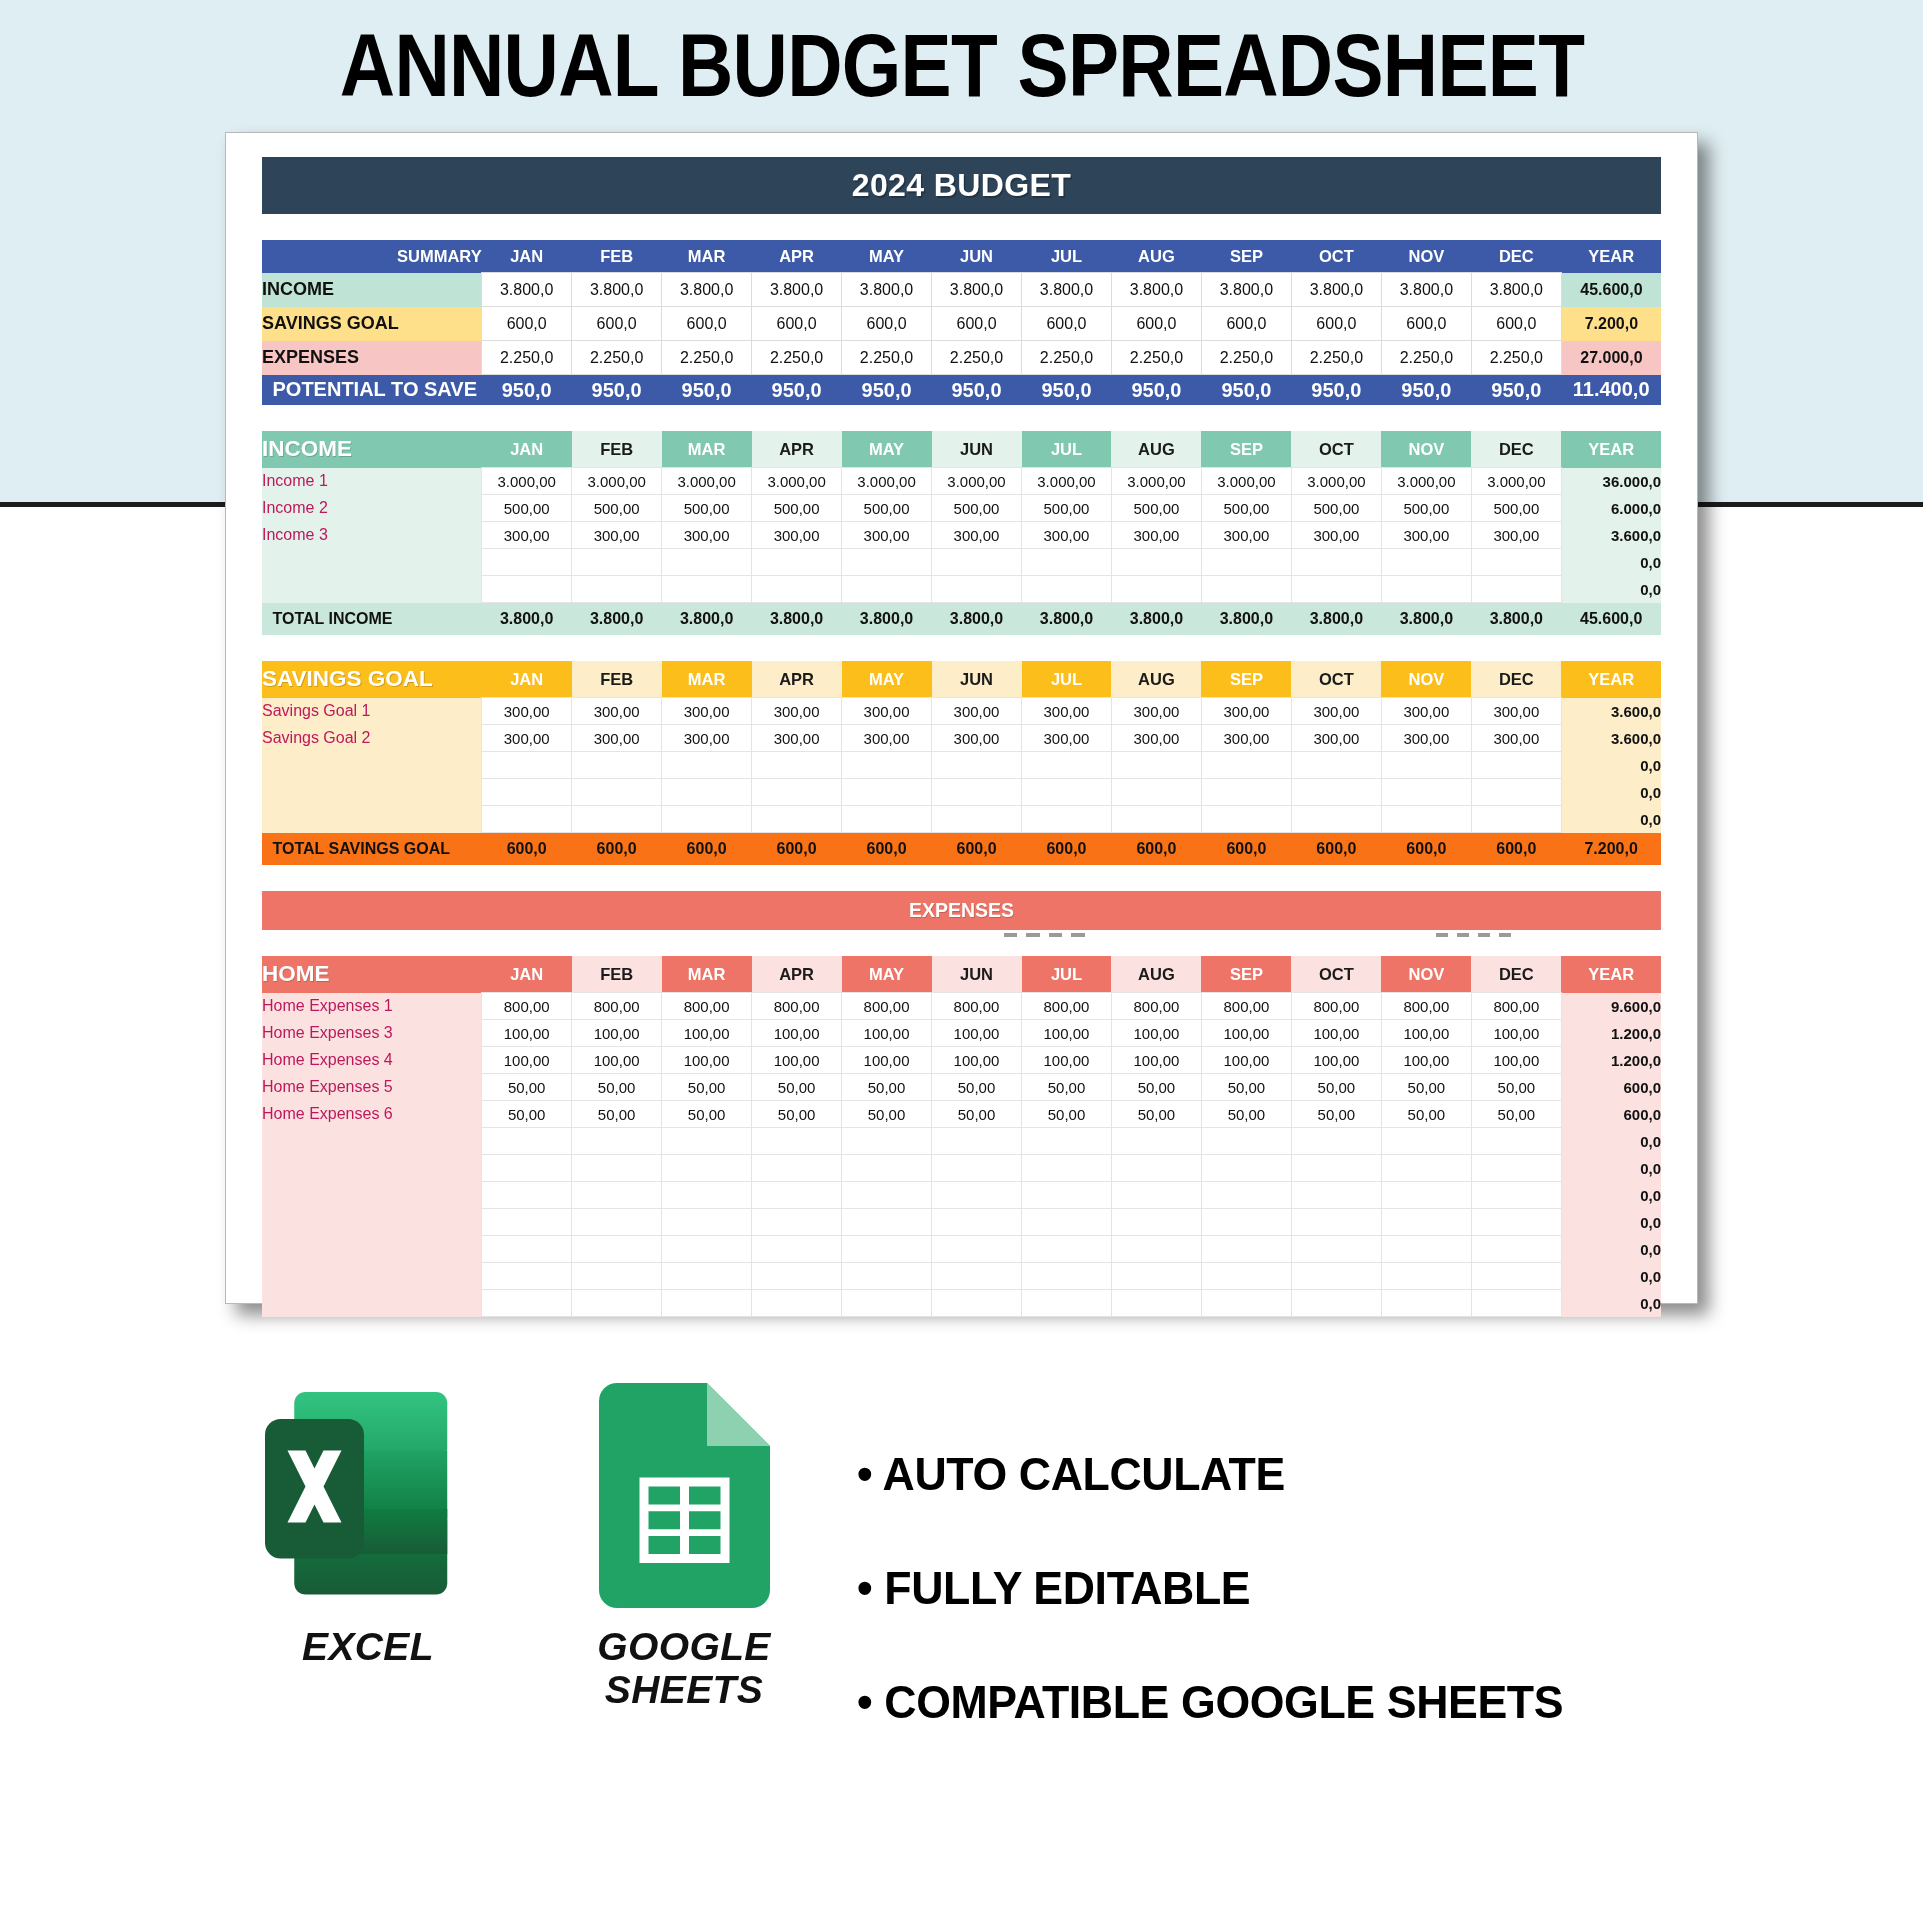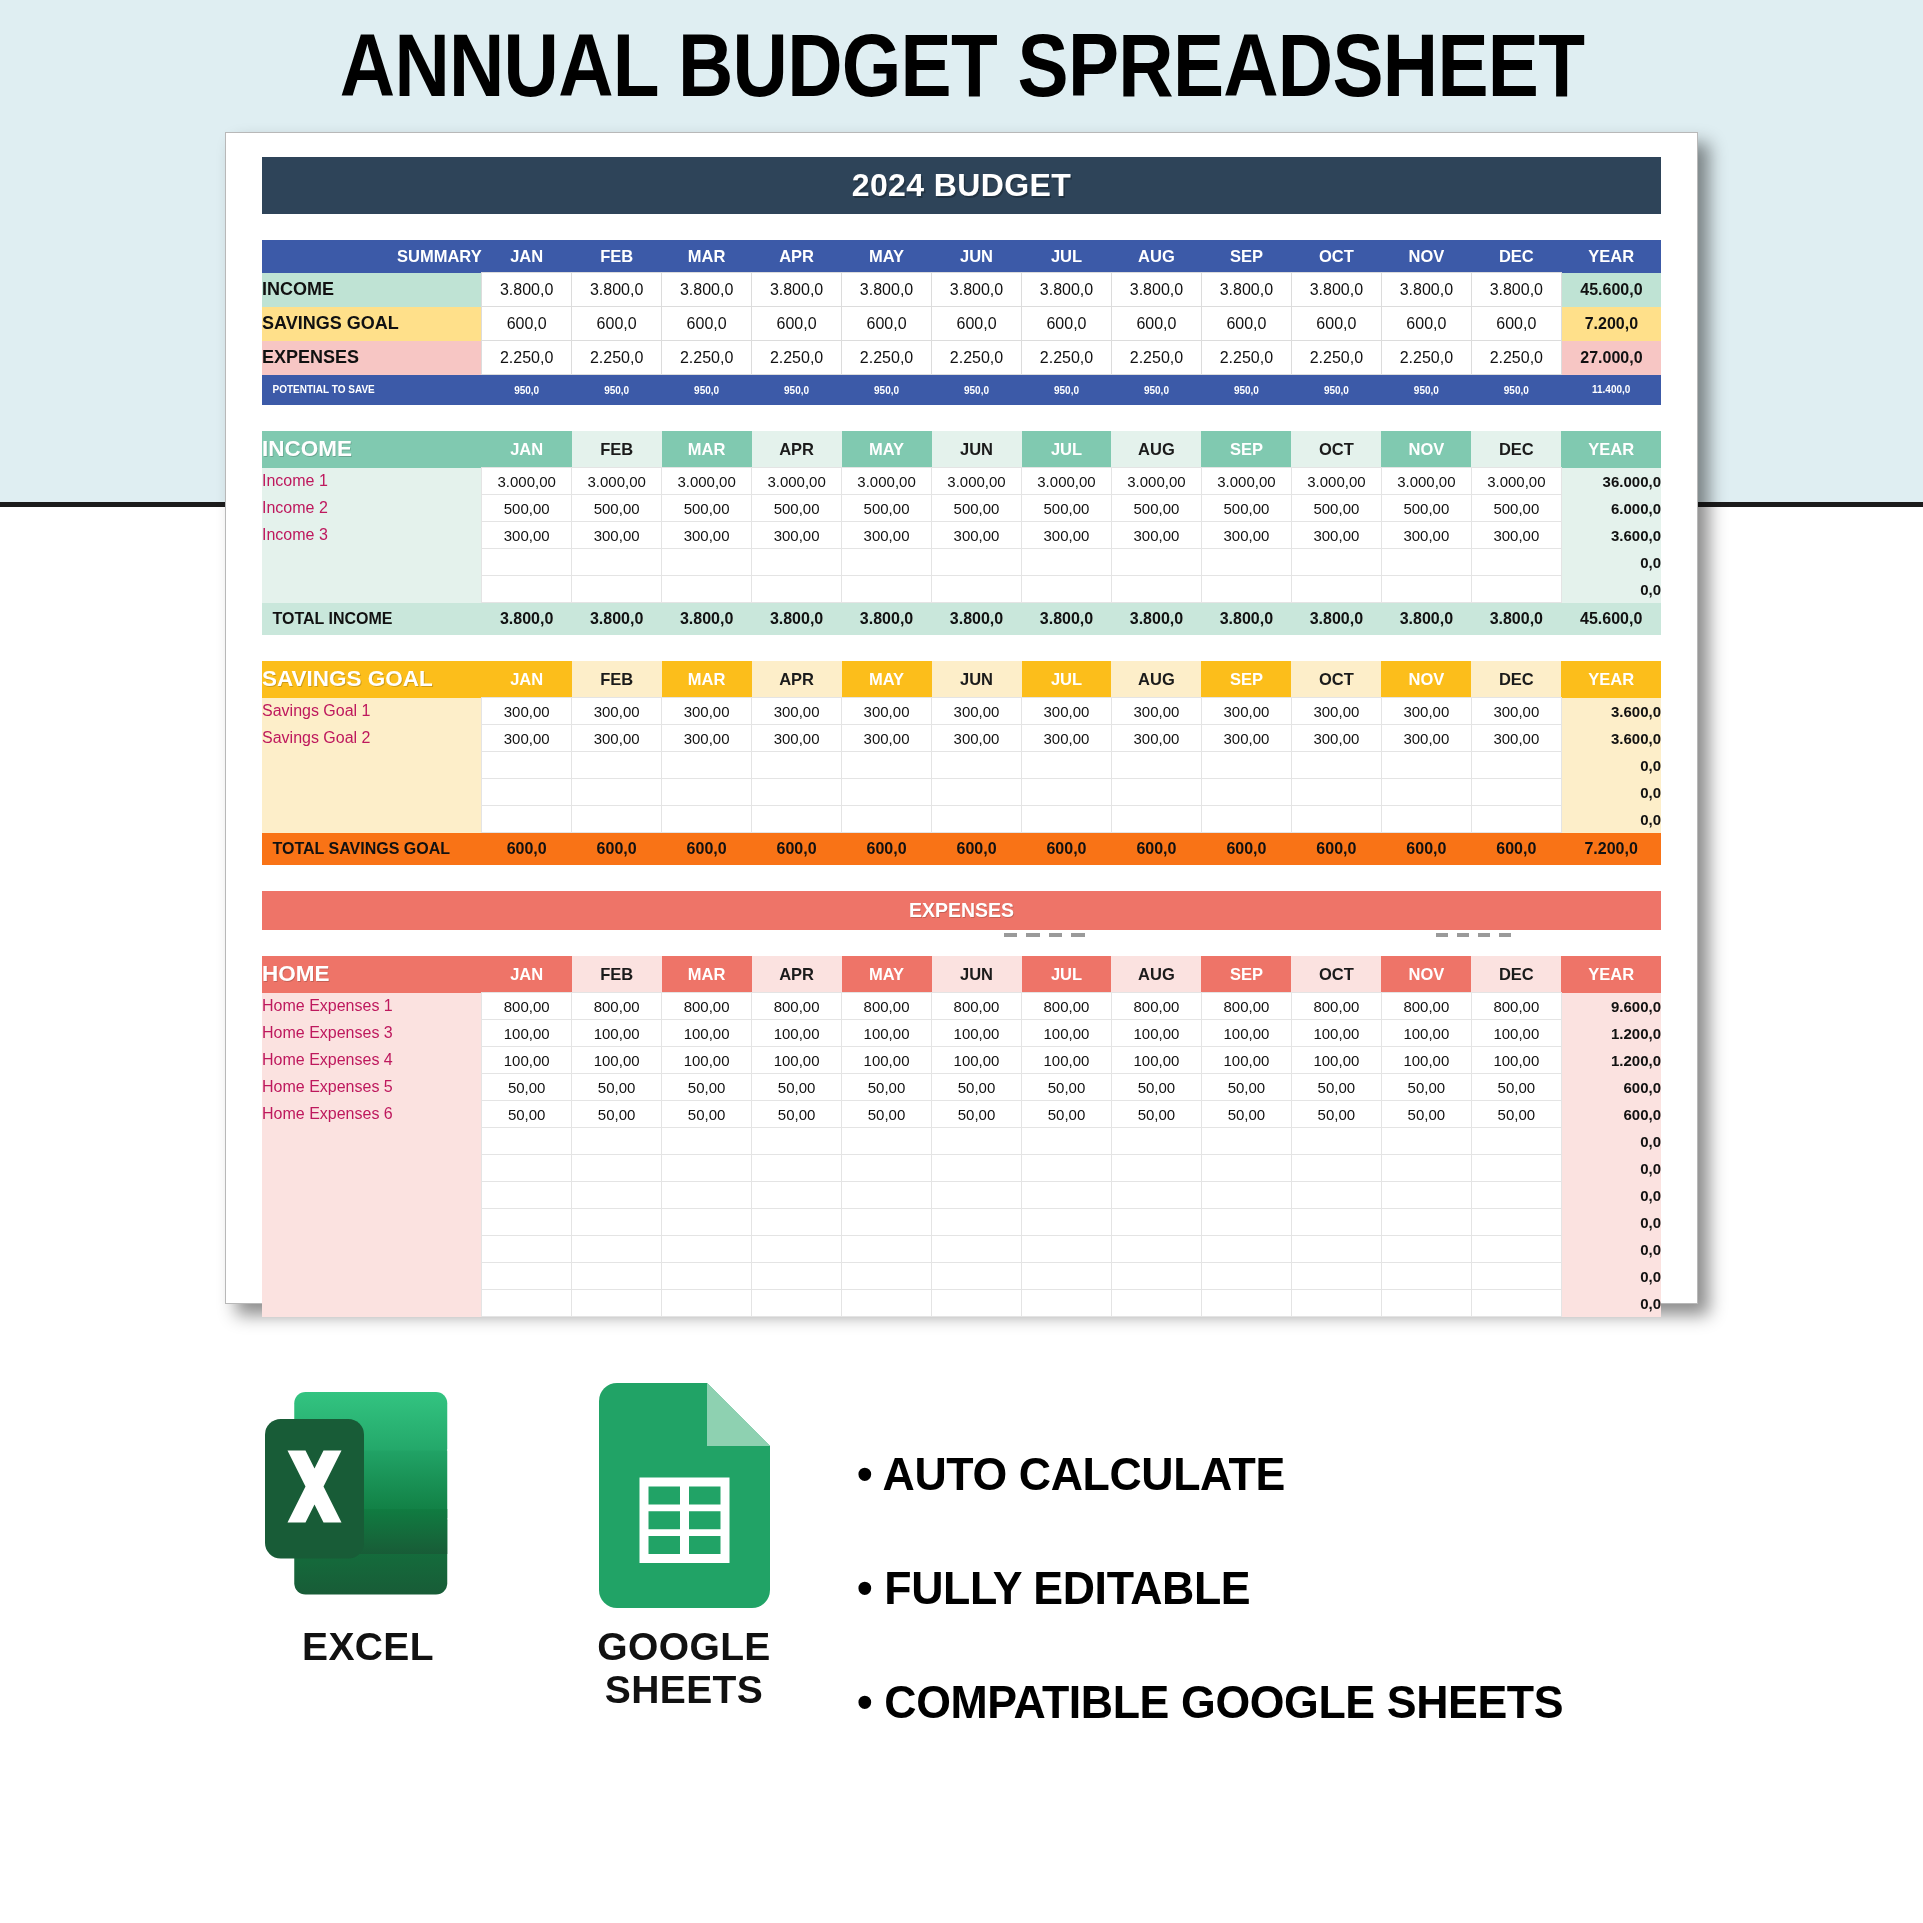--- a/index.html
+++ b/index.html
@@ -98,21 +98,21 @@
   .sum-row-lbl.exp{background:#f7c6c4;}
   .sum-val{
     text-align:center;font-size:16px;color:#111;background:#ffffff;
     border:0.8px solid #dcdcdc;height:33px !important;
   }
   .sum-val.year{font-weight:bold;border:none;}
   .sum-val.year.inc{background:#bfe3d4;}
   .sum-val.year.sav{background:#ffe08a;}
   .sum-val.year.exp{background:#f7c6c4;}
   .pot-row td{
-    background:#3c5aa8;color:#ffffff;font-weight:bold;font-size:10px;
+    background:#3c5aa8;color:#ffffff;font-weight:bold;font-size:20px;
     height:30px !important;
   }
   .pot-row td.lbl{text-align:left;padding-left:10.5px;}
   .pot-row td.v{text-align:center;}
 
   
   .sec-title{
     font-weight:bold;font-size:22.5px;color:#ffffff;text-align:left;
     padding-left:10.5px;height:36px !important;
     text-shadow:0.8px 0.8px 0 rgba(0,0,0,.18);
@@ -170,21 +170,21 @@
     background:repeating-linear-gradient(to right,#9a9a9a 0 12px,transparent 12px 21px);
   }
 
   
   #promo{
     position:absolute;left:0;top:1368px;width:1924px;height:466px;
   }
   .logo-block{position:absolute;text-align:center;}
   .logo-caption{
     font-size:39px;font-weight:bold;color:#111;letter-spacing:0.4px;
-    margin-top:13.5px;line-height:1.12;
+    margin-top:13.5px;line-height:1.12;font-style:italic;
   }
   #excel-block{left:225px;top:15px;width:286px;}
   #gsheets-block{left:560px;top:15px;width:248px;}
 
   .feature-list{
     position:absolute;left:857px;top:38px;width:977px;margin-top:40px;
   }
   .feature-item{
     font-size:47px;font-weight:bold;color:#000;white-space:nowrap;
     margin-bottom:59px;letter-spacing:-0.4px;

